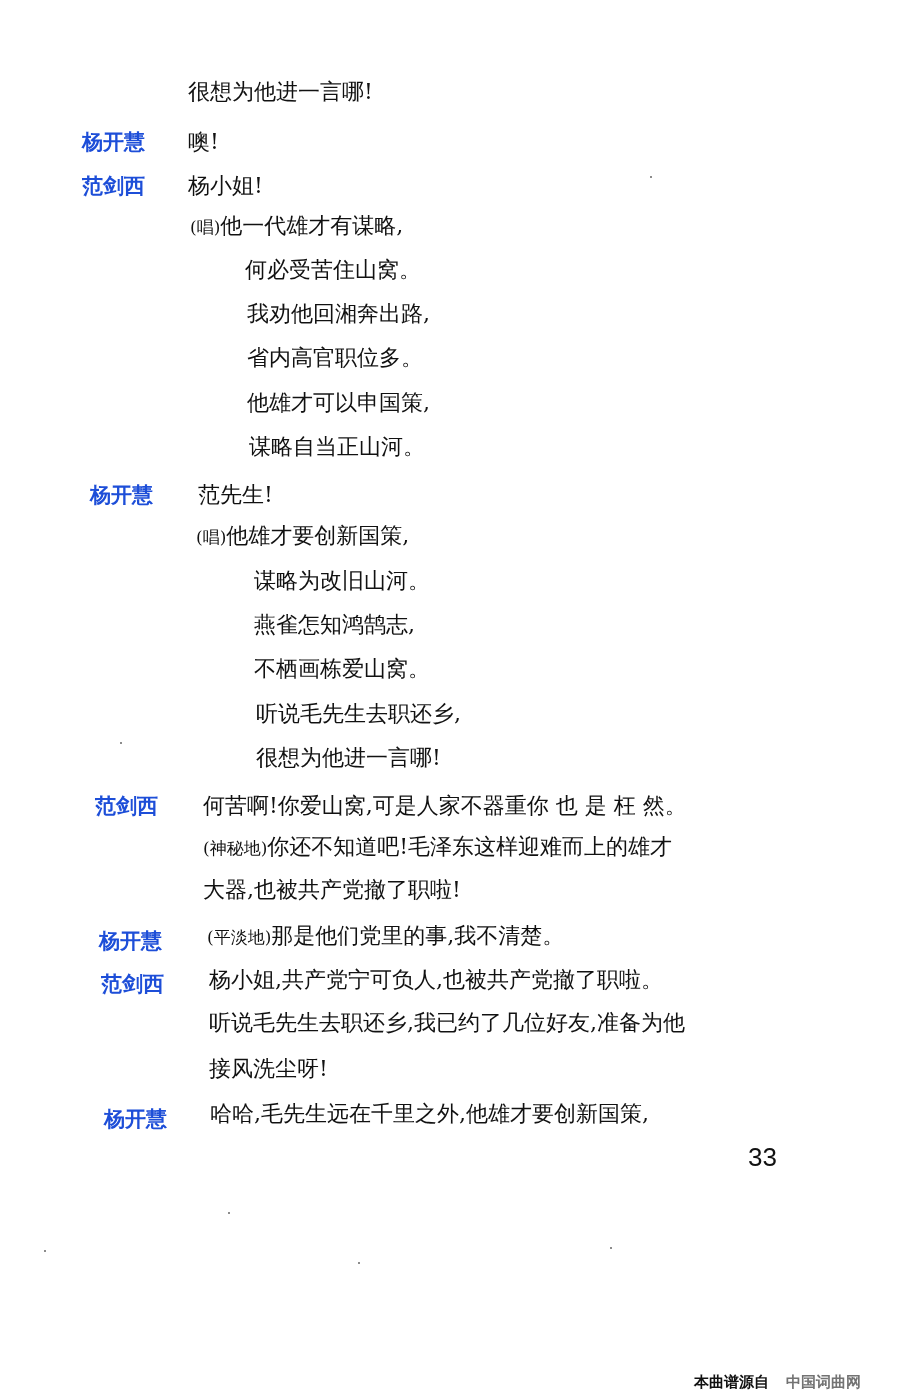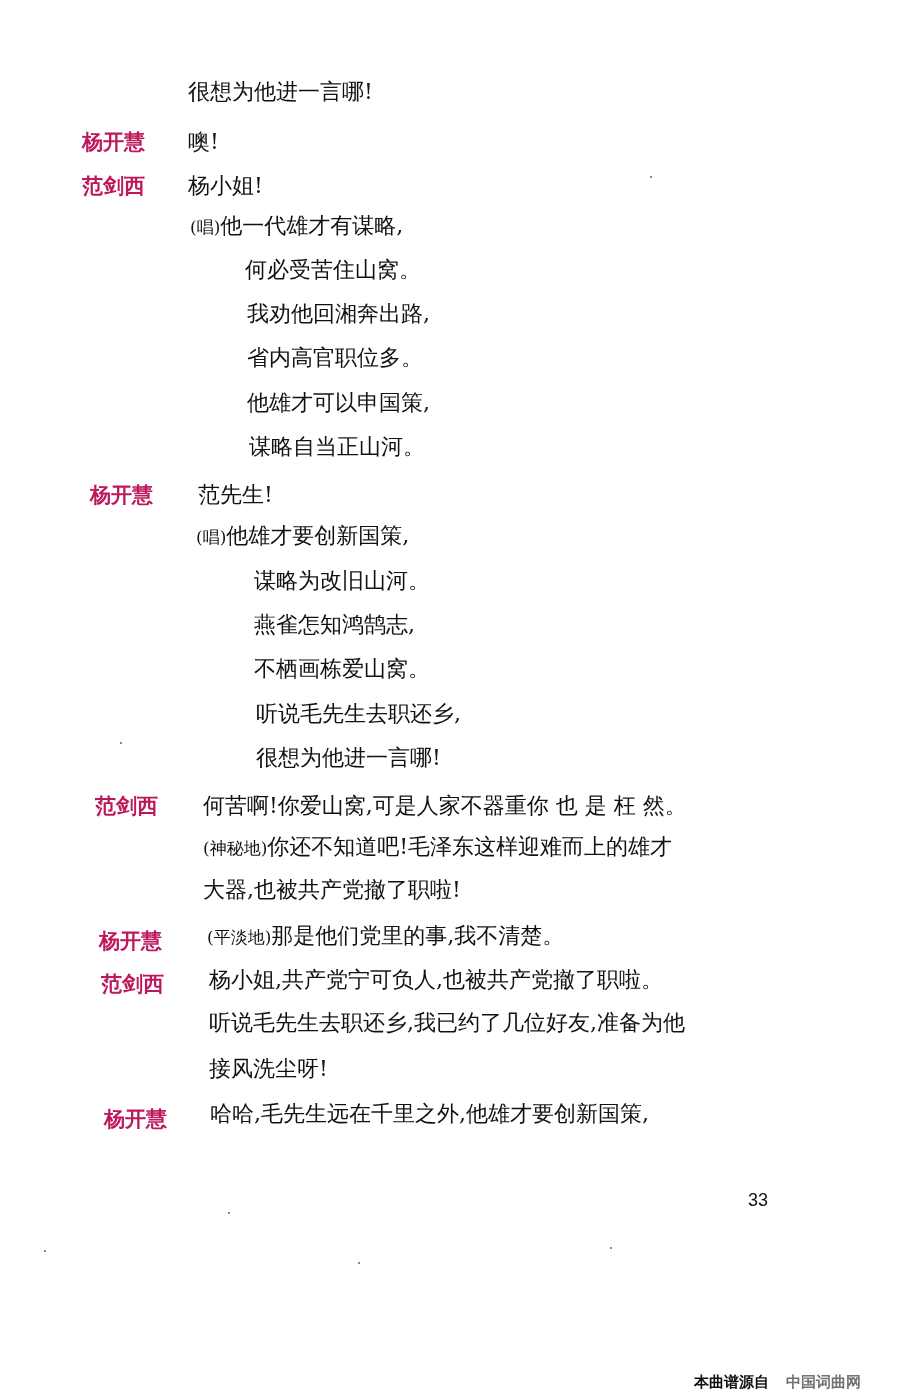--- a/index.html
+++ b/index.html
@@ -1,23 +1,23 @@
 <!DOCTYPE html>
 <html><head>
 <meta charset="utf-8">
 <style>
   html, body { margin: 0; padding: 0; }
   body {
     width: 900px; height: 1400px; background: #ffffff; position: relative; overflow: hidden;
     font-family: "DejaVu Serif", "Liberation Serif", serif; color: #111;
   }
   .line { position: absolute; white-space: nowrap; font-size: 22px; line-height: 28px; }
-  .speaker { position: absolute; font-family: "DejaVu Sans", "Liberation Sans", sans-serif; font-weight: bold; font-size: 21px; line-height: 28px; white-space: nowrap; color: #be185d; }
+  .speaker { position: absolute; font-family: "DejaVu Sans", "Liberation Sans", sans-serif; font-weight: bold; font-size: 21px; line-height: 28px; white-space: nowrap; color: #1d4ed8; }
   .stage { font-size: 17px; }
-  .pagenum { position: absolute; left: 748px; top: 1142px; font-size: 18px; font-family: "Liberation Sans", sans-serif; margin-top: 48px; }
+  .pagenum { position: absolute; left: 748px; top: 1142px; font-size: 26px; font-family: "Liberation Sans", sans-serif; }
   .footer { position: absolute; top: 1373px; font-family: Liberation Sans, sans-serif; font-weight: bold; font-size: 15px; white-space: nowrap; }
   .dot { position: absolute; width: 2px; height: 2px; background: #666; border-radius: 1px; }
 </style>
 </head>
 <body>
 
 <div>
 
   <div class="line" style="left:188px;top:78px"><span>很想为他进一言哪!</span></div>
 

